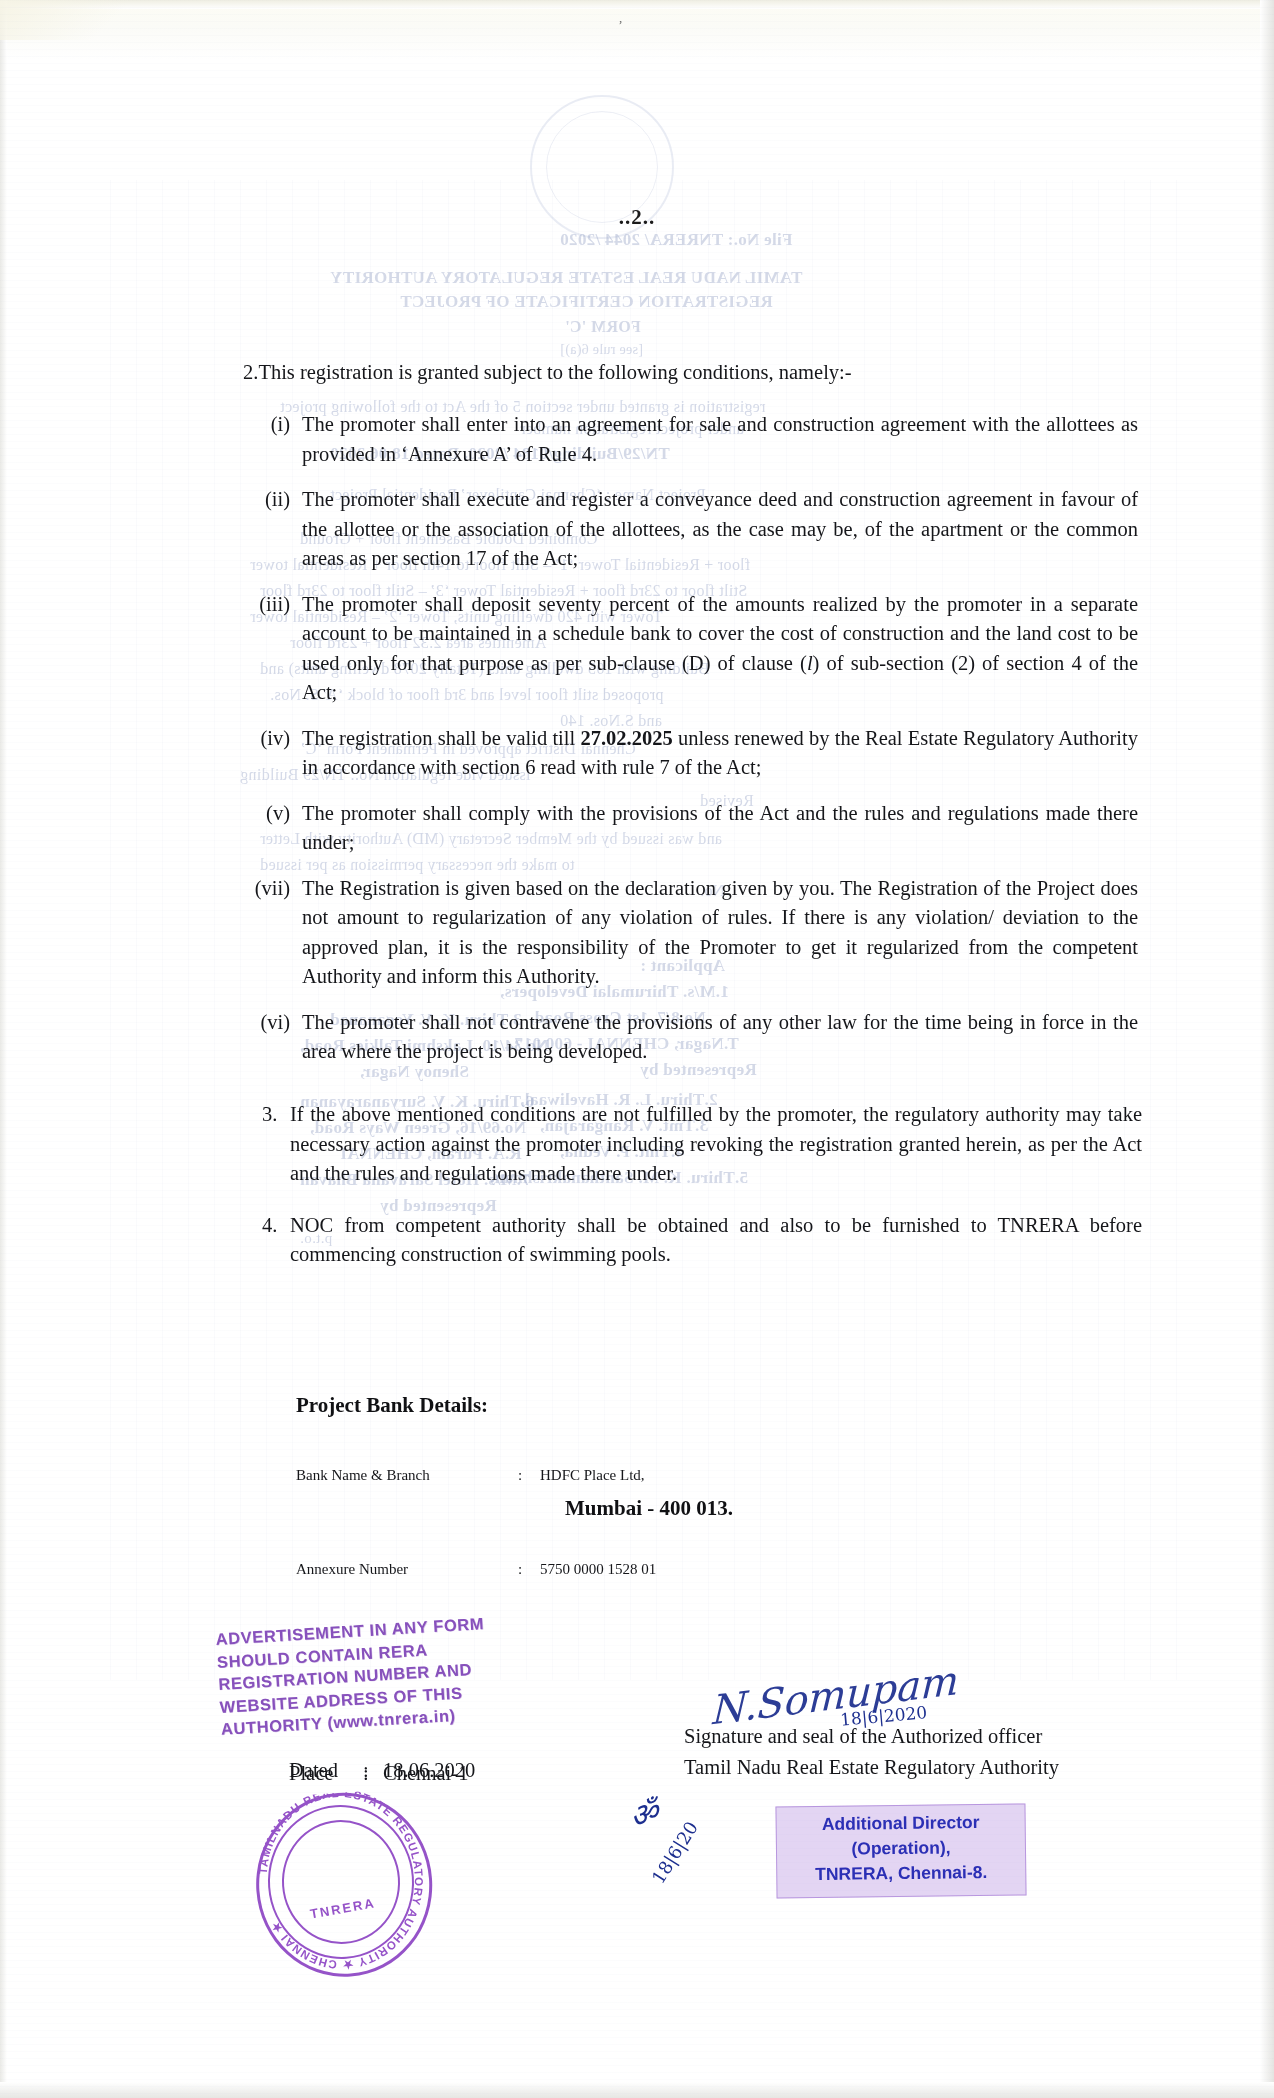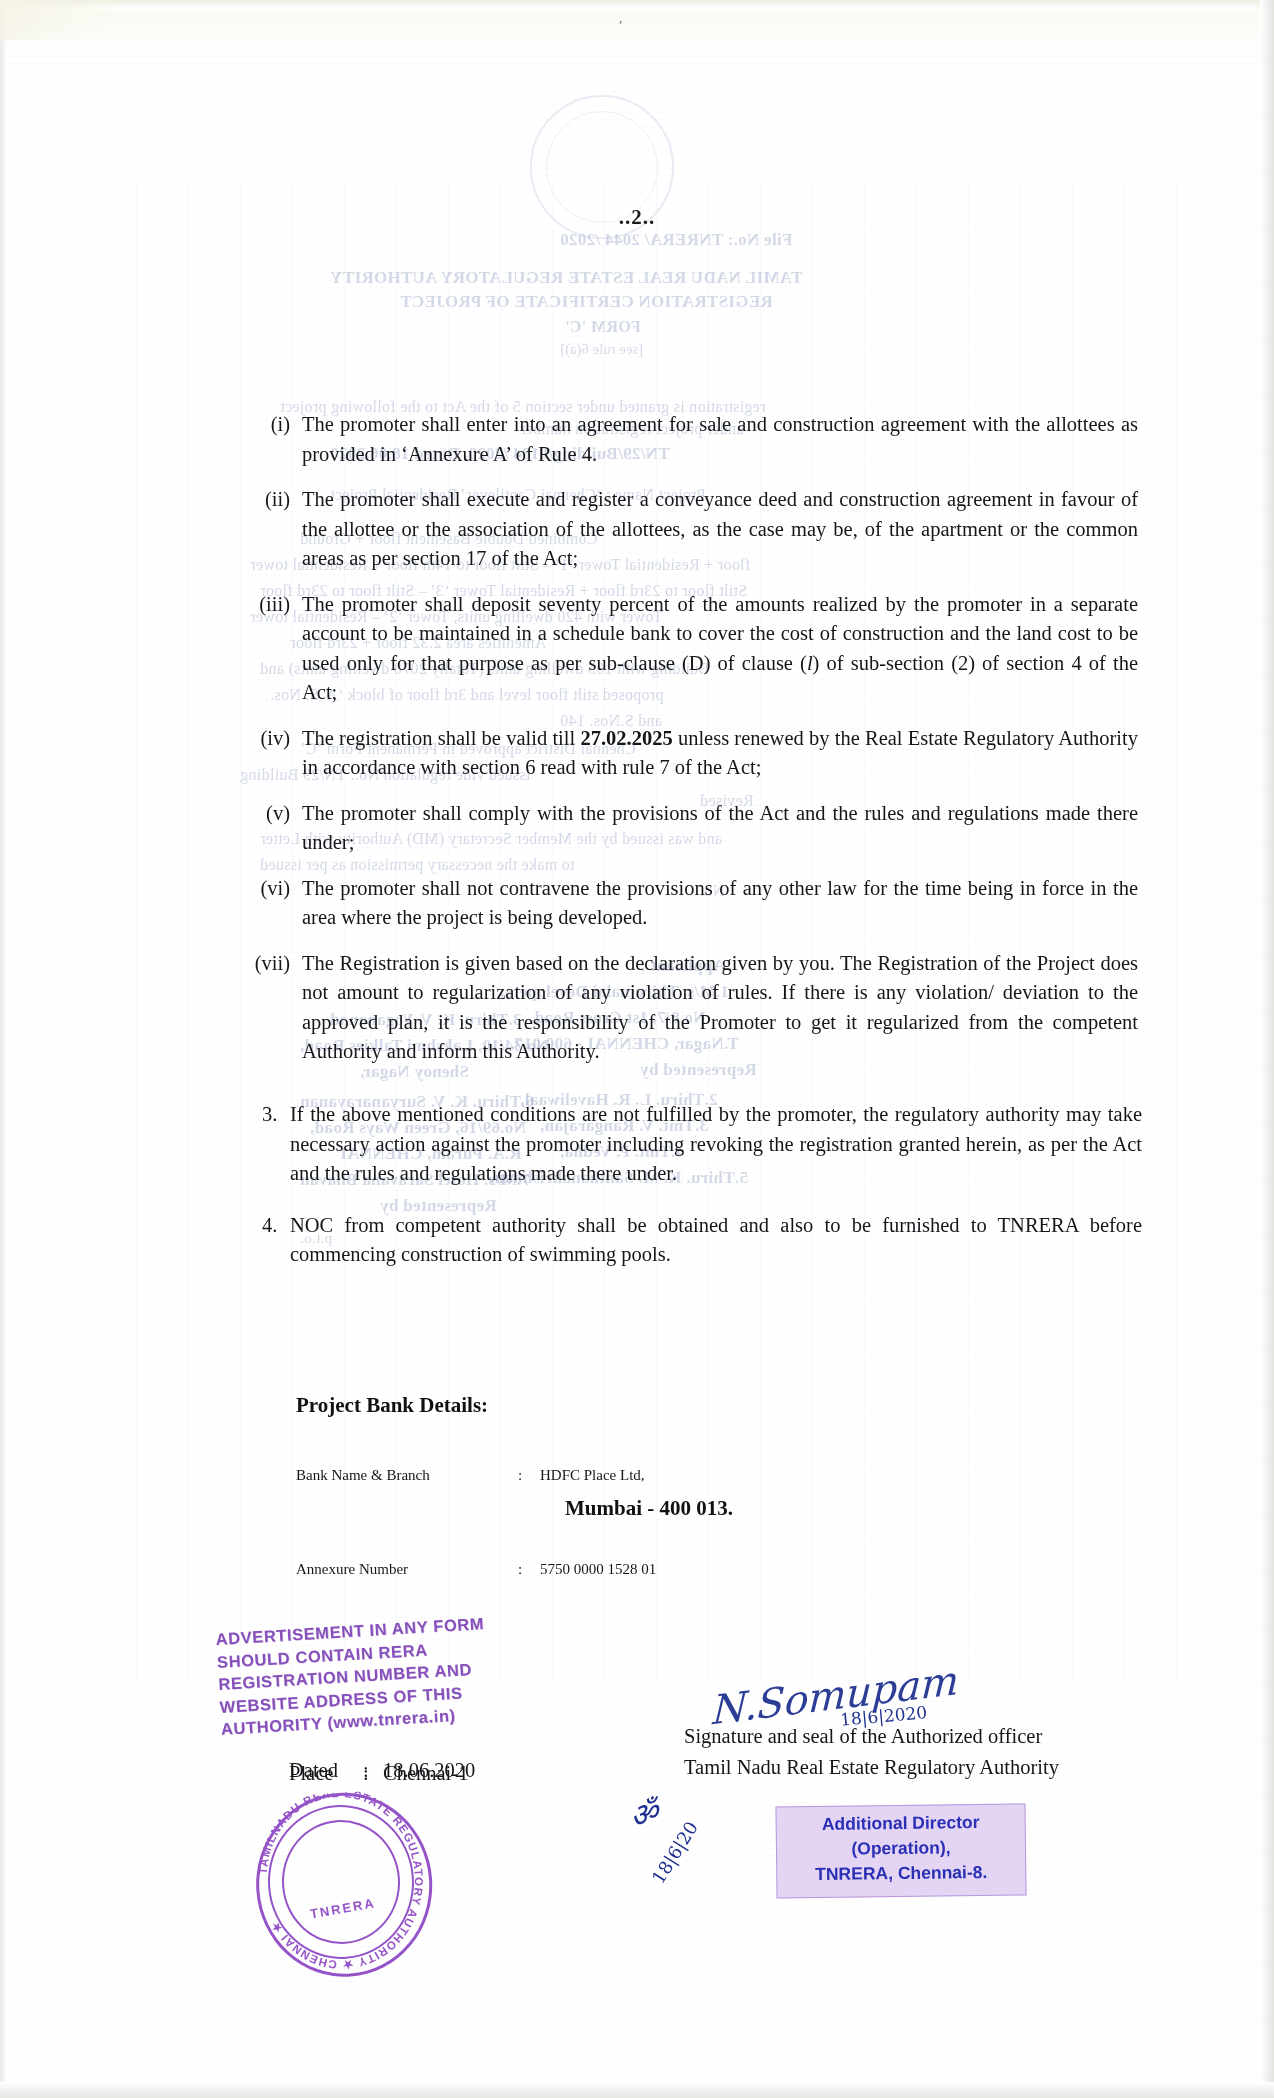--- a/index.html
+++ b/index.html
@@ -296,20 +296,21 @@
 
   <div class="scanlines"></div>
   <div class="vlines"></div>
 
   <div class="content">
 
     <div class="tick-mark">,</div>
 
     <div class="pageno">..2..</div>
 
+    <div class="para p-lead">2.This registration is granted subject to the following conditions, namely:-</div>
 
     <div class="rlist">
 
       <div class="ritem">
         <div class="rnum">(i)</div>
         <div class="rtext">The promoter shall enter into an agreement for sale and construction agreement with the  allottees  as provided in ‘Annexure A’ of Rule 4.</div>
       </div>
 
       <div class="ritem">
         <div class="rnum">(ii)</div>
@@ -325,27 +326,27 @@
         <div class="rnum">(iv)</div>
         <div class="rtext"><span>The registration shall be valid till </span><b class="bk">27.02.2025</b><span> unless renewed by the Real Estate Regulatory Authority in accordance with section 6 read with rule 7 of the Act;</span></div>
       </div>
 
       <div class="ritem">
         <div class="rnum">(v)</div>
         <div class="rtext">The promoter shall comply with the provisions of the Act and the rules and regulations made there under;</div>
       </div>
 
       <div class="ritem">
+        <div class="rnum">(vii)</div>
+        <div class="rtext">The  Registration  is  given  based  on  the  declaration  given  by  you.   The Registration of the  Project does not amount to regularization of any violation of rules. If there  is  any  violation/ deviation  to  the  approved  plan,  it  is  the responsibility  of the Promoter to get it regularized from the competent Authority and inform this  Authority.</div>
+      </div>
+
+      <div class="ritem">
         <div class="rnum">(vi)</div>
         <div class="rtext">The promoter shall not contravene the provisions of any other law for the time being in force in the area where the project is being developed.</div>
-      </div>
-
-      <div class="ritem">
-        <div class="rnum">(vii)</div>
-        <div class="rtext">The  Registration  is  given  based  on  the  declaration  given  by  you.   The Registration of the  Project does not amount to regularization of any violation of rules. If there  is  any  violation/ deviation  to  the  approved  plan,  it  is  the responsibility  of the Promoter to get it regularized from the competent Authority and inform this  Authority.</div>
       </div>
 
     </div>
 
     <div class="alist">
       <div class="aitem">
         <div class="anum">3.</div>
         <div class="atext">If the above mentioned conditions are not fulfilled by the promoter, the regulatory authority may take necessary action against the promoter including revoking the registration granted herein, as per the Act and the rules and regulations made there under.</div>
       </div>
       <div class="aitem">

